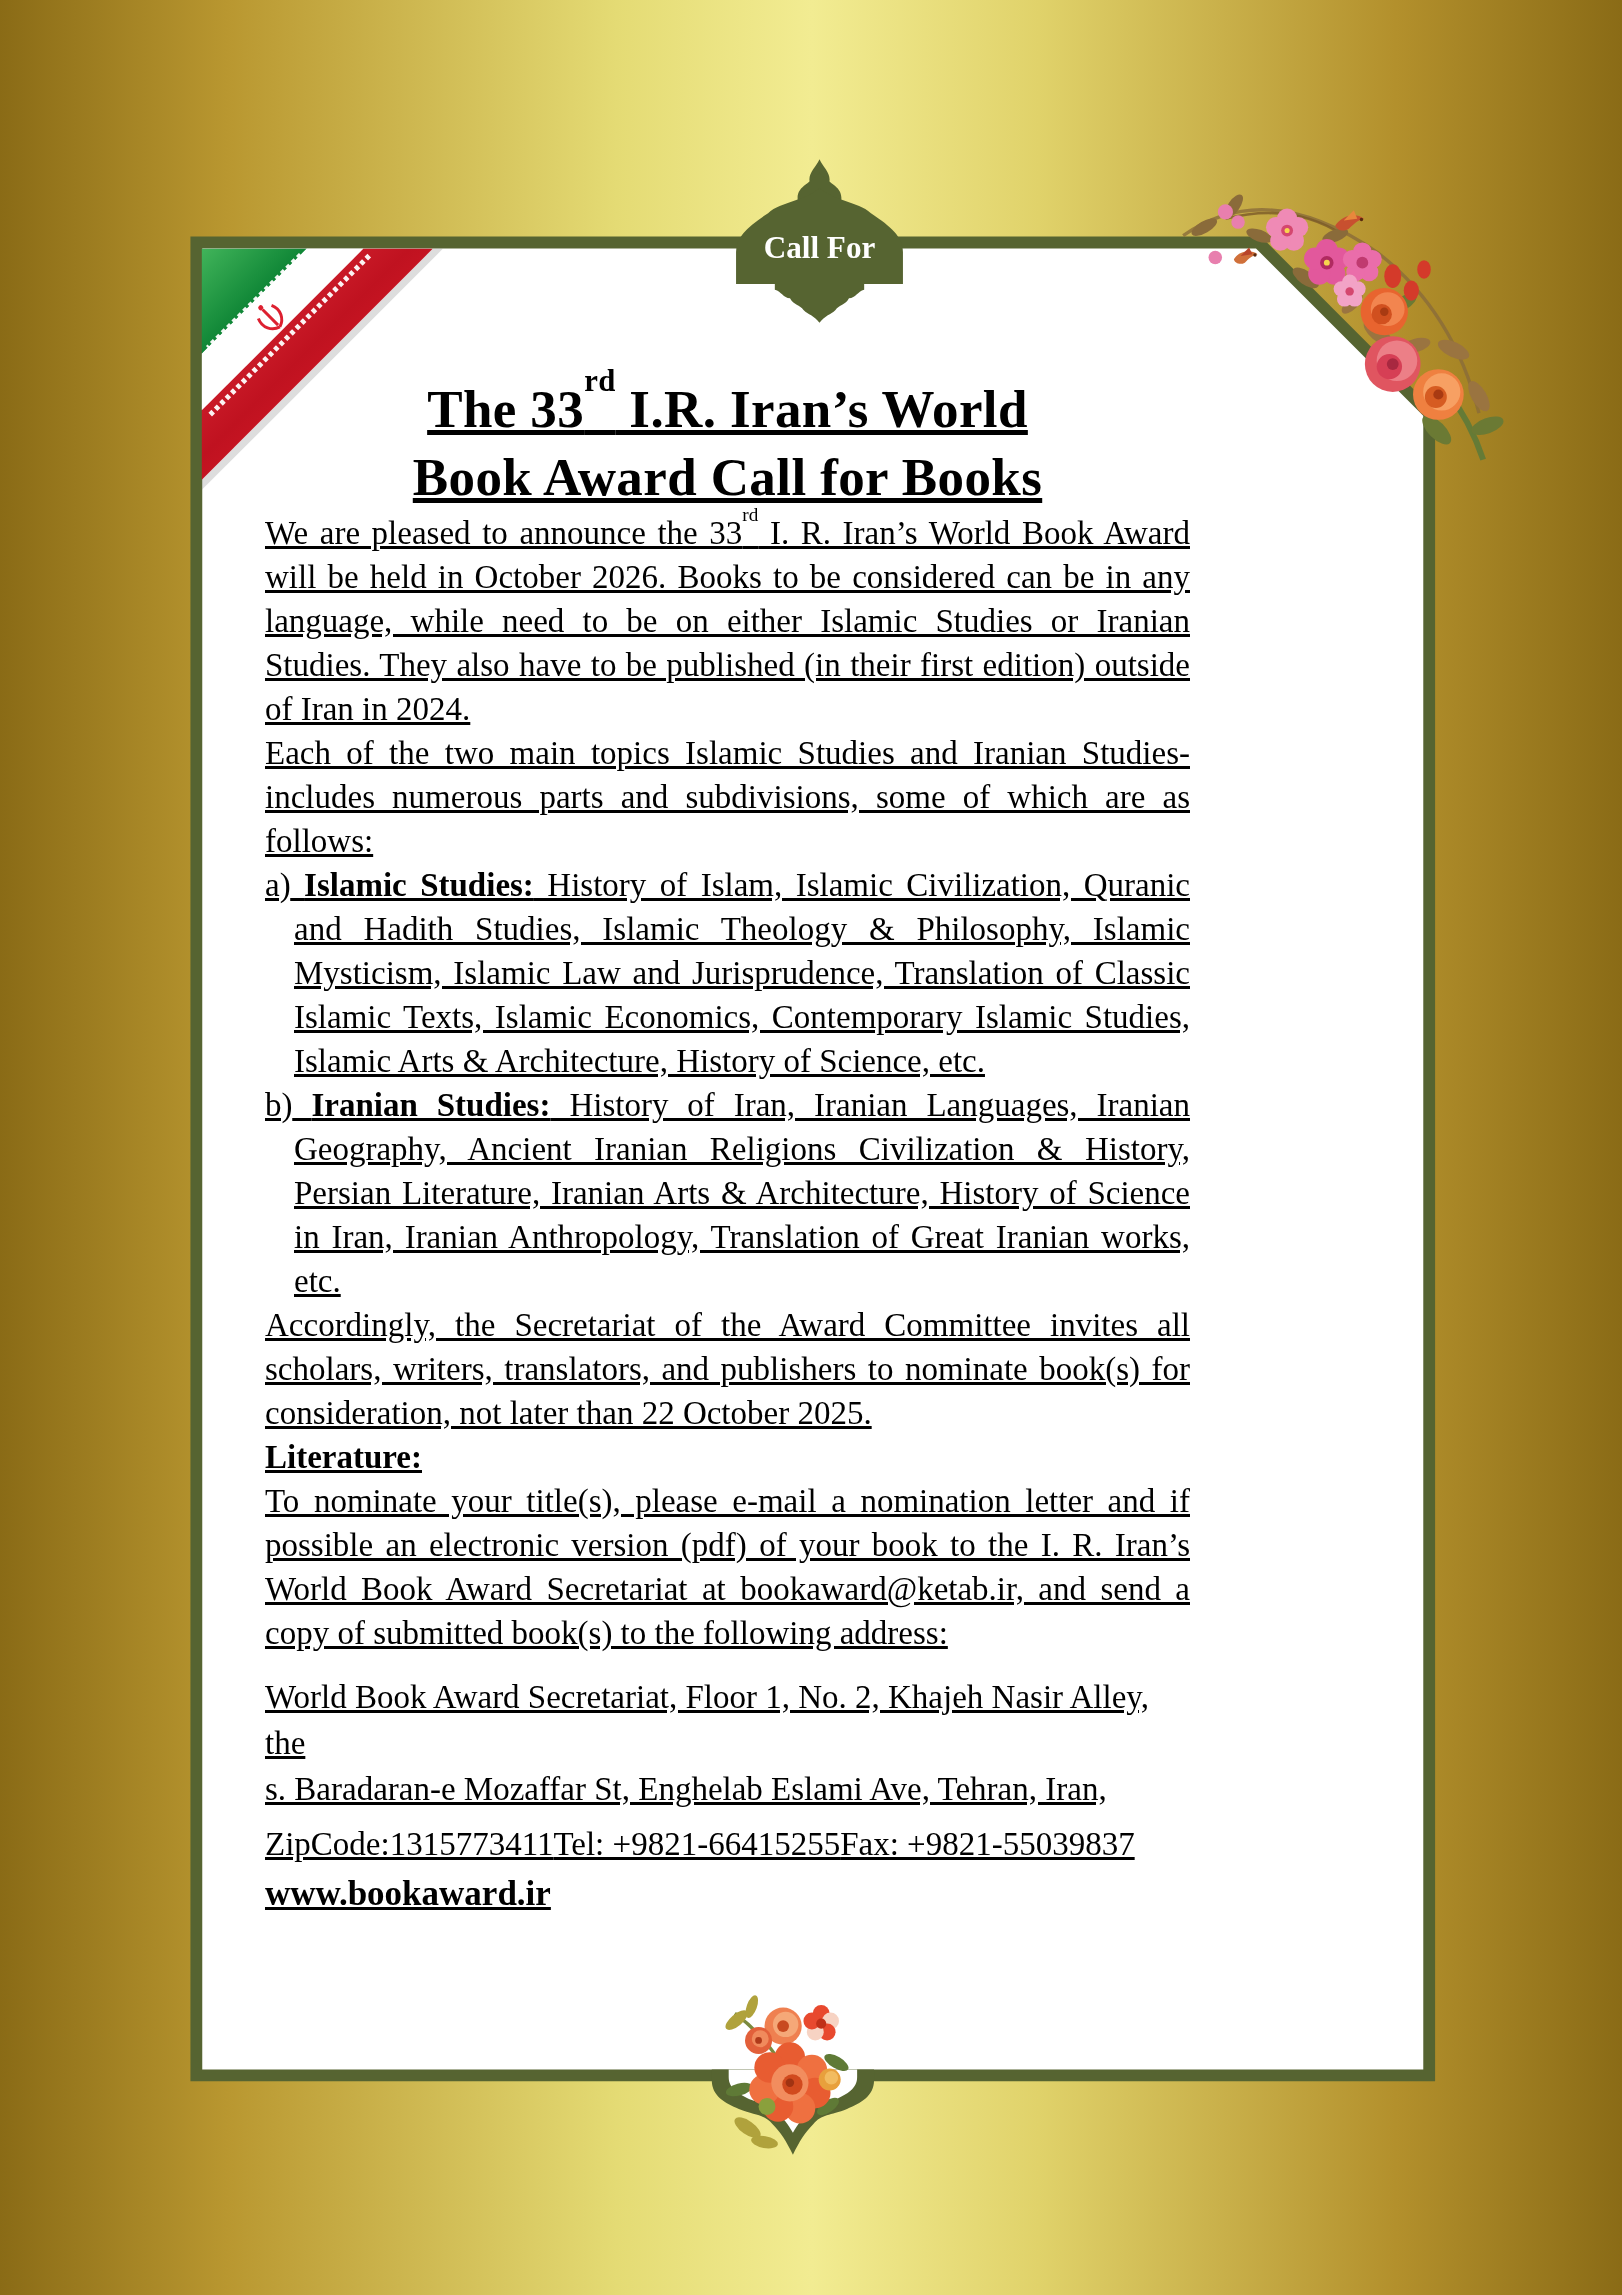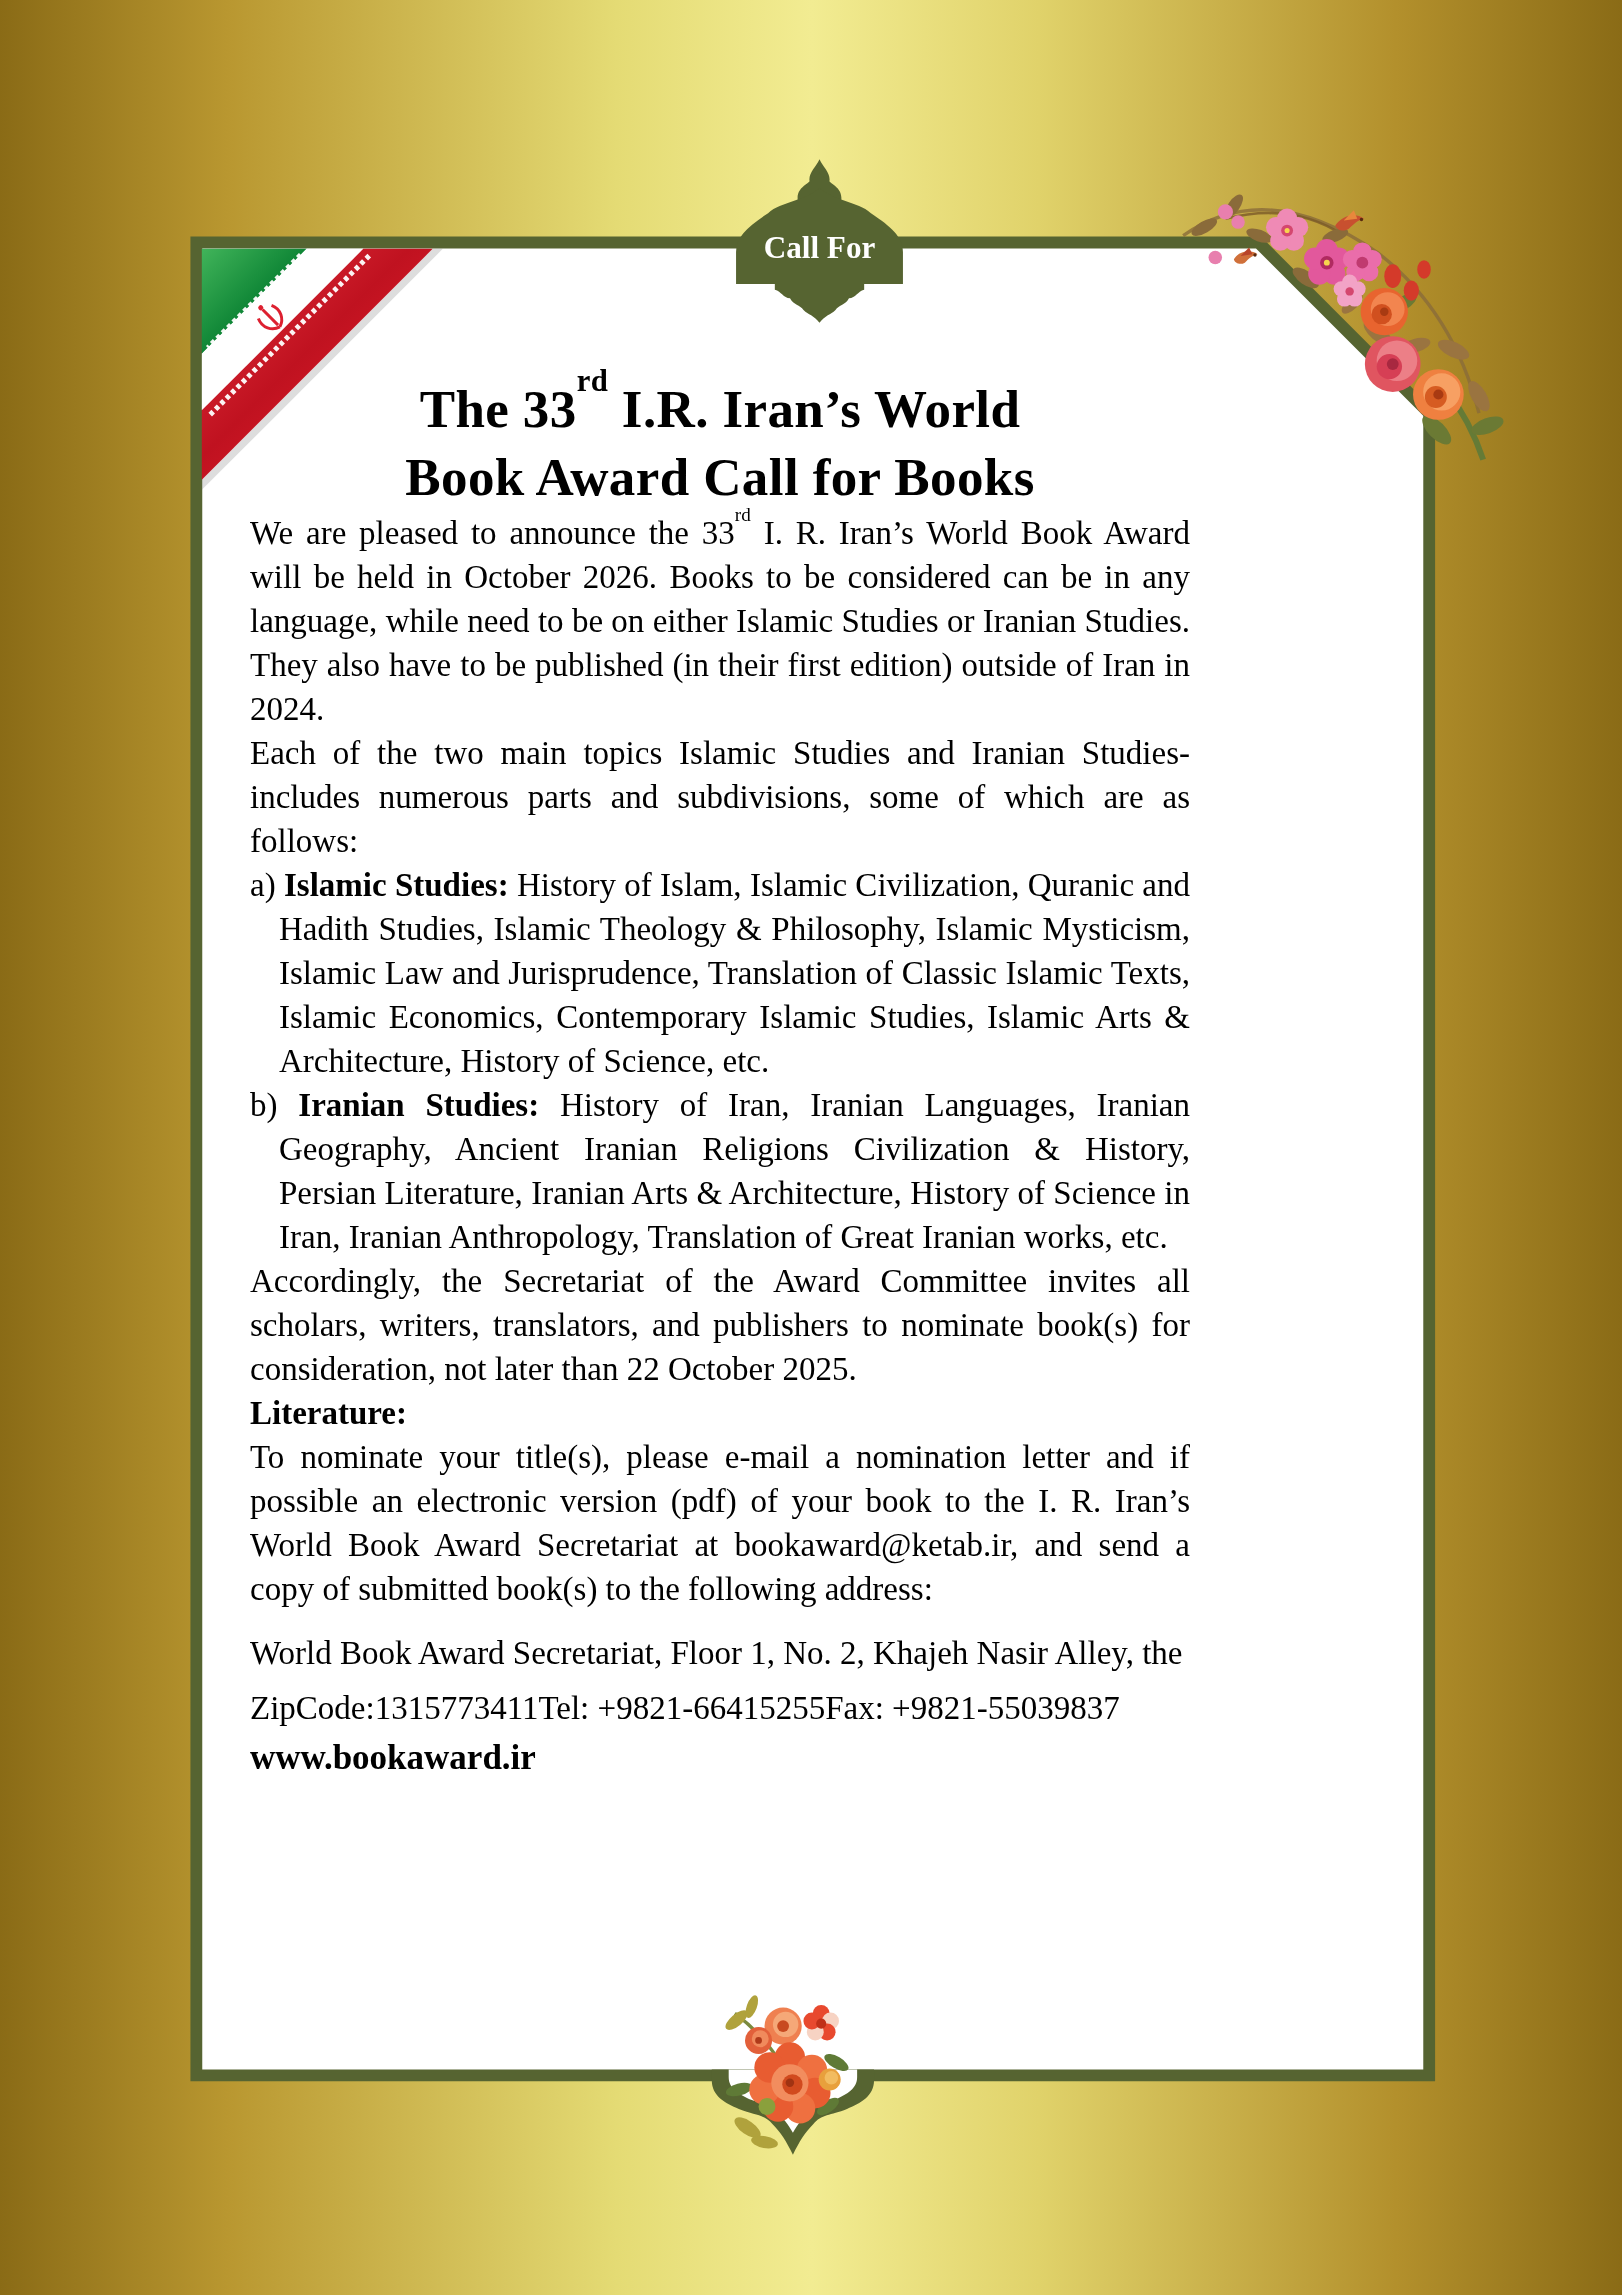--- a/index.html
+++ b/index.html
@@ -12,21 +12,21 @@
     color:#000;
   }
   .layer{position:absolute;left:0;top:0;width:100%;height:100%;pointer-events:none;}
   svg{display:block;}
   .badge-svg{position:absolute;left:731px;top:159px;width:177px;height:169px;}
   .flag-svg{position:absolute;left:190px;top:237px;width:279px;height:279px;}
   .bouquet-svg{position:absolute;left:1124px;top:134px;width:431px;height:330px;}
   .cluster-svg{position:absolute;left:701px;top:1988px;width:182px;height:182px;}
   .content{
     position:absolute;left:202px;top:248px;width:1067px;height:1821px;
-    box-sizing:border-box;padding:0 79px 0 48px;
+    box-sizing:border-box;padding:0 79px 0 63px;text-decoration:underline;
   }
   .title{
     margin:127px 0 0 0;
     font-size:53px;line-height:68px;font-weight:bold;
     text-align:center;letter-spacing:0.4px;
   }
   sup.ord{font-size:0.58em;line-height:0;position:relative;top:-0.55em;}
   p.body{
     margin:0;font-size:33px;line-height:44px;
     text-align:justify;
@@ -267,20 +267,21 @@
     <p class="body item item-b"><span class="marker">b)</span> <b>Iranian Studies:</b><span> History of Iran, Iranian Languages, Iranian Geography, Ancient Iranian Religions Civilization &amp; History, Persian Literature, Iranian Arts &amp; Architecture, History of Science in Iran, Iranian Anthropology, Translation of Great Iranian works, etc.</span></p>
 
     <p class="body mt-invite">Accordingly, the Secretariat of the Award Committee invites all scholars, writers, translators, and publishers to nominate book(s) for consideration, not later than 22 October 2025.</p>
 
     <p class="body mt-subhead submission-heading">Literature:</p>
 
     <p class="body mt-subtext">To nominate your title(s), please e-mail a nomination letter and if possible an electronic version (pdf) of your book to the I. R. Iran’s World Book Award Secretariat at bookaward@ketab.ir, and send a copy of submitted book(s) to the following address:</p>
 
     <div class="address">
       <span>World Book Award Secretariat, Floor 1, No. 2, Khajeh Nasir Alley, the</span><br>
+      <span>s. Baradaran-e Mozaffar St, Enghelab Eslami Ave, Tehran, Iran,</span>
     </div>
 
     <div class="contact-row">
       <span>ZipCode:1315773411</span>
       <span>Tel: +9821-66415255</span>
       <span>Fax: +9821-55039837</span>
     </div>
 
     <div class="website">www.bookaward.ir</div>
   </div>

